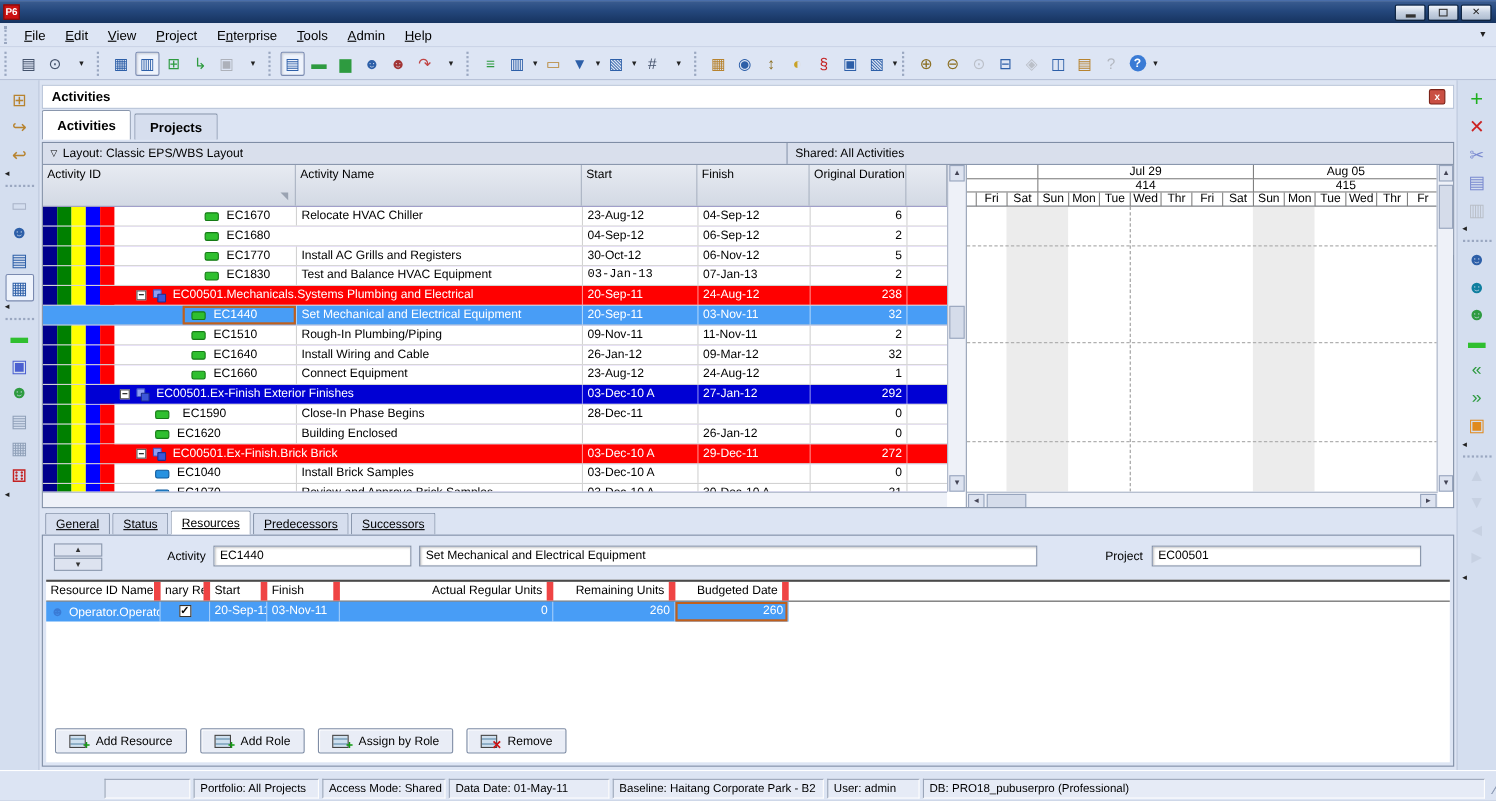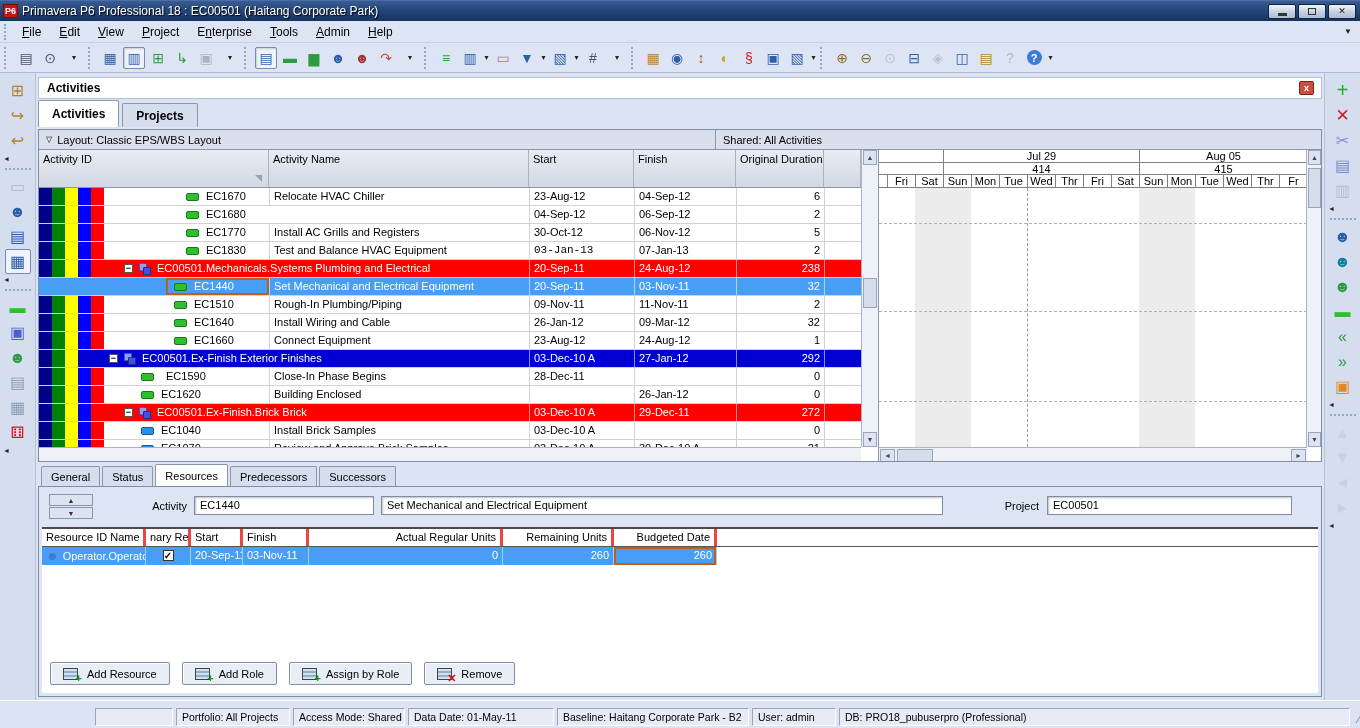--- a/index.html
+++ b/index.html
@@ -85,31 +85,31 @@
   
   .ganttcol{position:absolute;left:839px;top:0;width:428px;height:313px;border-left:1px solid #8a97ad;}
   .ghead{position:relative;height:38px;background:#fff;border-bottom:1px solid #8a97ad;font-size:11px;}
   .gcell{position:absolute;border-left:1px solid #808080;border-bottom:1px solid #808080;text-align:center;overflow:hidden;white-space:nowrap;}
   .gbody{position:absolute;top:38px;left:0;width:428px;height:259px;background:#fff;overflow:hidden;}
   .weband{position:absolute;top:0;bottom:0;background:#ececec;}
   .vdash{position:absolute;top:0;bottom:0;width:0;border-left:1px dashed #9a9a9a;}
   .hdash{position:absolute;left:0;right:0;height:0;border-top:1px dashed #b0b0b0;}
   
   .detail-box{position:absolute;left:2px;top:391px;width:1284px;height:233px;font-size:11px;}
-  .dtabs{height:22px;display:flex;align-items:flex-end;padding-left:3px;}
+  .dtabs{height:22px;display:flex;align-items:flex-end;padding-left:3px;text-decoration:underline;}
   .dtab{height:20px;padding:0 9px;border:1px solid #8a97ad;border-bottom:none;background:#d6deee;display:flex;align-items:center;margin-right:2px;border-radius:2px 2px 0 0;}
   .dtab.active{background:#fff;height:22px;position:relative;z-index:3;}
   .dbody{position:absolute;top:22px;left:0;right:0;bottom:0;border:1px solid #7f8da5;background:#dde5f4;}
   .spinner{position:absolute;left:10px;top:7px;width:44px;height:26px;}
   .spinbtn{position:absolute;left:0;width:44px;height:12px;background:#dde3f0;border:1px solid #8a97ad;color:#333;font-size:7px;display:flex;align-items:center;justify-content:center;}
   .flabel{position:absolute;top:13px;white-space:nowrap;}
   .field{position:absolute;top:9px;height:19px;background:#fff;border:1px solid #7f8da5;padding:2px 5px;box-shadow:inset 1px 1px 2px rgba(0,0,0,.25);white-space:nowrap;overflow:hidden;}
   .white-area{position:absolute;left:3px;right:3px;top:40px;bottom:3px;background:#fff;border-top:2px solid #4a4a4a;}
   .rg-head{position:relative;height:18px;border-bottom:1px solid #555;background:#fff;}
-  .rg-th{position:absolute;top:0;bottom:0;padding:2px 4px;border-right:3px solid #ef4444;white-space:nowrap;overflow:hidden;}
+  .rg-th{position:absolute;top:0;bottom:0;padding:2px 4px;border-right:6px solid #ef4444;white-space:nowrap;overflow:hidden;}
   .rg-row{position:relative;height:18px;background:#489df6;color:#fff;width:675px;}
   .rg-td{position:absolute;top:0;bottom:0;padding:2px 4px;border-right:1px solid rgba(255,255,255,.5);white-space:nowrap;overflow:hidden;}
   .rg-td.r,.rg-th.r{text-align:right;}
   .chk{display:inline-block;width:11px;height:11px;background:#fff;border:1px solid #333;color:#000;font-size:10px;line-height:10px;text-align:center;font-weight:bold;}
   .person{font-size:12px;color:#3a7bd5;margin-right:4px;}
   .focuscell{box-shadow:inset 0 0 0 2px #c05f1c;}
   .rbtns{position:absolute;left:8px;bottom:8px;display:flex;gap:12px;}
   .rbtn{height:23px;min-width:90px;border:1px solid #7f8da5;background:#e9edf6;display:flex;align-items:center;justify-content:center;gap:9px;padding:0 12px;border-radius:2px;box-shadow:inset 1px 1px 0 #fff;}
   .btn-tbl{position:relative;width:15px;height:12px;border:1px solid #444;background:repeating-linear-gradient(0deg,#cfe0ef 0 2px,#8fb0c8 2px 4px);}
   .btn-ovl{position:absolute;right:-5px;bottom:-4px;font-size:11px;font-weight:bold;line-height:10px;}
@@ -120,21 +120,20 @@
   .scell{position:absolute;top:7px;height:18px;background:#e6ebf6;border:1px solid;border-color:#9aa5b8 #fdfdfd #fdfdfd #9aa5b8;font-size:10.5px;display:flex;align-items:center;padding:0 5px;white-space:nowrap;overflow:hidden;}
   .grip2{position:absolute;right:2px;bottom:3px;color:#8e9cb5;font-size:11px;letter-spacing:-2px;}
 </style>
 </head>
 <body>
 
 <div class="win">
 
   <div class="titlebar">
     <div class="logo">P6</div>
-    <div class="title-text">Primavera P6 Professional 18 : EC00501 (Haitang Corporate Park)</div>
     <div class="winbtns">
       <div class="wbtn">
           <span class="minbar"></span>
         </div>
       <div class="wbtn">
           <span class="restsq"></span>
         </div>
       <div class="wbtn">
           <span>✕</span>
         </div>

